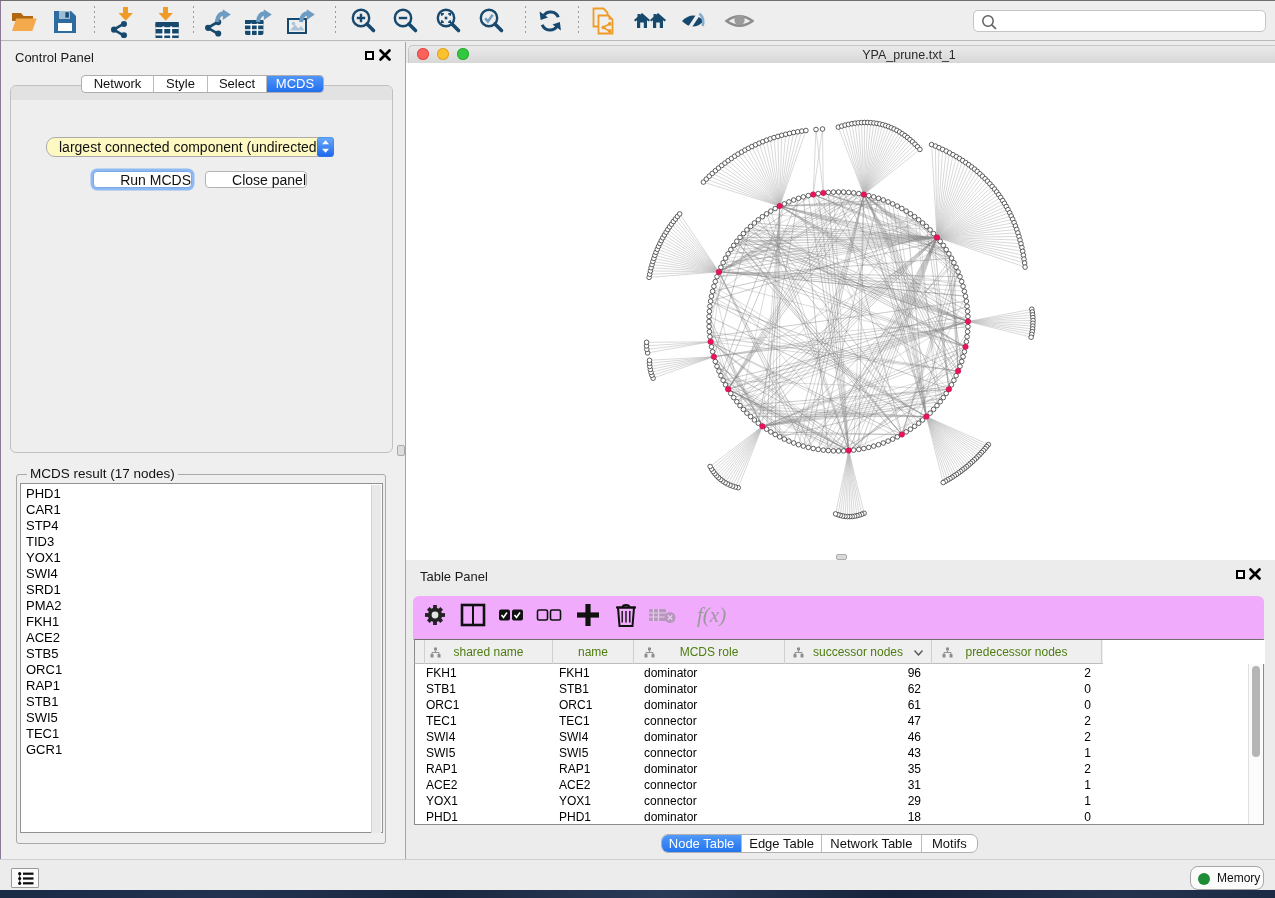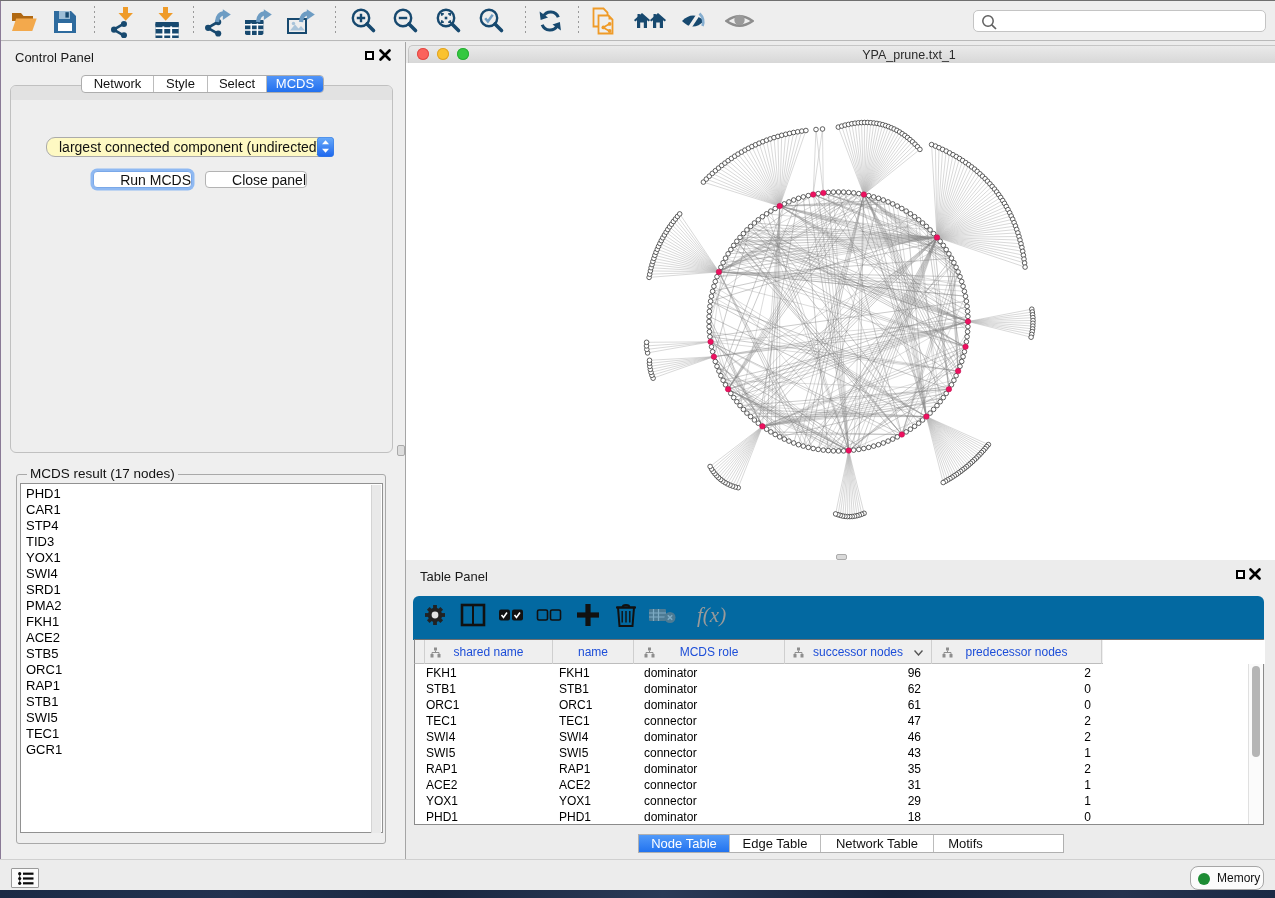--- a/index.html
+++ b/index.html
@@ -32,31 +32,31 @@
 #flegend{left:26px;top:424px;background:#efefef;padding:0 3px;font-size:13.5px;color:#111}
 #flist{left:19px;top:441px;width:363px;height:350px;background:#fff;border:1px solid #919191;font-size:13px;color:#000;padding:2px 0 0 5px;line-height:16px}
 #fscroll{position:absolute;right:1px;top:1px;width:10px;height:348px;background:#e9e9e9;border-left:1px solid #d4d4d4}
 #rtop{left:406px;top:42px;width:869px;height:3px;background:#ececec}
 #titlebar{left:408px;top:45px;width:869px;height:24px;background:linear-gradient(#eaeaea,#d2d2d2);border-bottom:1px solid #a6a6a6;border-top-left-radius:5px;border-top:1px solid #c6c6c6;border-left:1px solid #c6c6c6}
 .tl{position:absolute;top:2px;width:12px;height:12px;border-radius:50%}
 #wtitle{position:absolute;left:0;top:2px;width:1000px;text-align:center;font-size:12.5px;color:#2b2b2b}
 #canvas{left:406px;top:63px;width:869px;height:497px;background:#fff}
 #hknob{left:836px;top:554px;width:11px;height:6px;background:#d9d9d9;border:1px solid #ababab;border-radius:2px}
 #tpanel{left:406px;top:560px;width:869px;height:299px;background:#ececec}
-#ttool{left:413px;top:596px;width:851px;height:44px;background:#0369a1;border-radius:6px 6px 0 0}
+#ttool{left:413px;top:596px;width:851px;height:44px;background:#f0abfc;border-radius:6px 6px 0 0}
 #thead{left:414px;top:639px;width:850px;height:25px;background:#efefef;border-top:1px solid #6f6f6f;border-left:1px solid #8b8b8b;border-right:1px solid #8b8b8b;border-bottom:1px solid #bdbdbd}
-.hcol{position:absolute;top:0;height:24px;border-right:1px solid #cfcfcf;font-size:12px;color:#1d4ed8;text-align:center;line-height:24px}
+.hcol{position:absolute;top:0;height:24px;border-right:1px solid #cfcfcf;font-size:12px;color:#4d7c0f;text-align:center;line-height:24px}
 #tbody{left:414px;top:664px;width:850px;height:161px;background:#fff;border-left:1px solid #8b8b8b;border-right:1px solid #8b8b8b;border-bottom:1px solid #8b8b8b}
 .trow{position:absolute;left:0;width:848px;height:16px;font-size:12px;color:#000}
 .trow span{position:absolute;top:2px}
 .c1{left:11px}.c2{left:144px}.c3{left:229px}
 .c4{right:342px;text-align:center}.c5{right:172px;text-align:right}
 #tscroll{position:absolute;right:0;top:0;width:15px;height:160px;background:#fbfbfb;border-left:1px solid #e0e0e0}
 #tthumb{position:absolute;left:3px;top:2px;width:8px;height:91px;background:#b5b5b5;border-radius:4px}
-#btabs{left:638px;top:834px;width:426px;height:19px;display:flex;border:1px solid #b0b0b0;border-radius:0;background:#fff;overflow:hidden}
+#btabs{left:661px;top:834px;width:317px;height:19px;display:flex;border:1px solid #b0b0b0;border-radius:7px;background:#fff;overflow:hidden}
 #btabs div{font-size:13px;color:#111;text-align:center;line-height:17px;border-right:1px solid #bcbcbc}
 #btabs div:last-child{border-right:none}
 #btabs .sel{background:linear-gradient(#519af9,#2273ef);color:#fff}
 #statusbar{left:0;top:859px;width:1275px;height:31px;background:#ececec;border-top:1px solid #d0d0d0}
 #lstbtn{position:absolute;left:11px;top:8px;width:28px;height:20px;background:#fbfbfb;border:1px solid #9a9a9a;border-radius:1px}
 #membtn{position:absolute;left:1190px;top:6px;width:74px;height:24px;background:#fbfbfb;border:1px solid #a6a6a6;border-radius:8px;font-size:12px;color:#111;line-height:22px;text-align:left;padding-left:26px}
 #memdot{position:absolute;left:7px;top:6px;width:12px;height:12px;border-radius:50%;background:#1d8c34}
 #wall{left:0;top:890px;width:1275px;height:8px;background:linear-gradient(90deg,#1b2a45,#223250 18%,#1a2740 34%,#2a3a57 52%,#17233c 70%,#25324e 88%,#1b2a45)}
 </style></head>
 <body>

